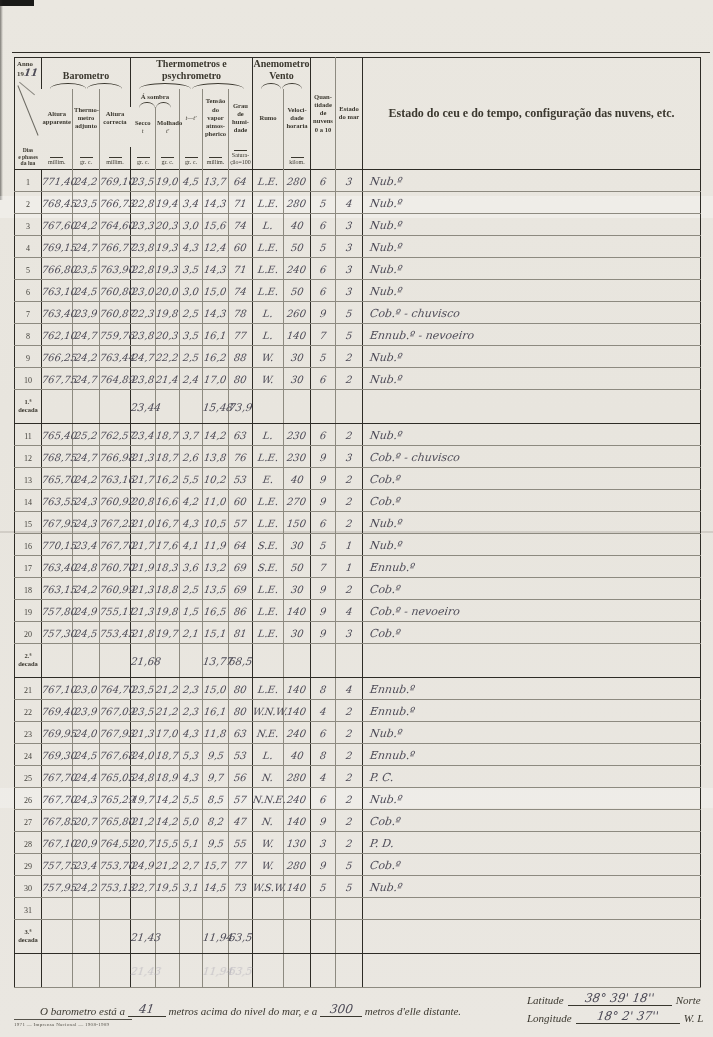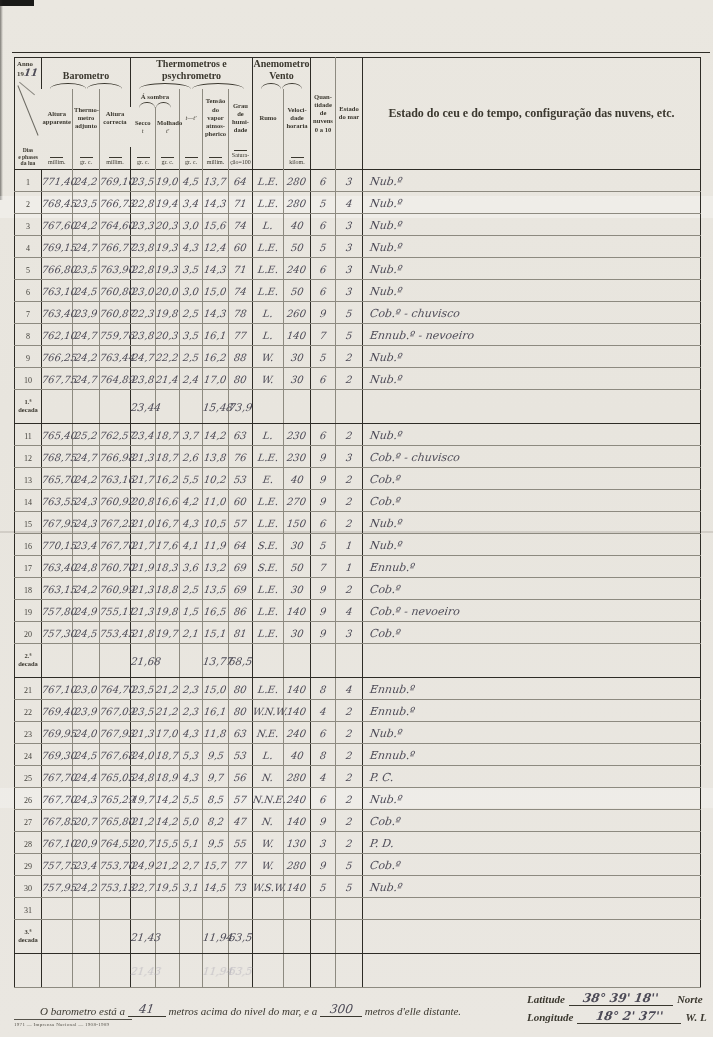--- a/index.html
+++ b/index.html
@@ -81,21 +81,21 @@
   td[data-name="remarks-cell"]{text-align:left;padding-left:7px;}
   .avg{font-size:10.5px;}
   .ghost{color:#aca9b4;opacity:.55;filter:blur(.3px);}
 
   .footer-baro{position:absolute;left:40px;top:1003px;font-style:italic;font-size:11px;color:var(--print);}
   .blank{display:inline-block;border-bottom:1px solid #3a382f;text-align:center;
          font-style:italic;vertical-align:bottom;line-height:1;padding:0 3px 1px 3px;}
   .blank .hw{font-size:12px;}
   .latlong{position:absolute;left:527px;top:992px;width:186px;font-style:italic;font-size:11px;
            color:var(--print);}
-  .latlong .row{display:flex;align-items:center;margin-bottom:4px;white-space:nowrap;font-weight:bold;}
+  .latlong .row{display:flex;align-items:flex-end;margin-bottom:4px;white-space:nowrap;}
   .latlong .lab{margin-right:4px;}
   .latlong .blank{flex:0 0 auto;width:104px;margin-right:4px;white-space:pre;}
   .imprint{position:absolute;left:14px;top:1019px;}
   .imprint-rule{width:118px;border-top:1px solid #55524a;margin-bottom:2px;}
   .imprint-text{font-size:5px;color:#55524a;letter-spacing:.3px;}
 </style>
 </head>
 <body>
 
 <div class="page" data-name="scanned-register-page">

